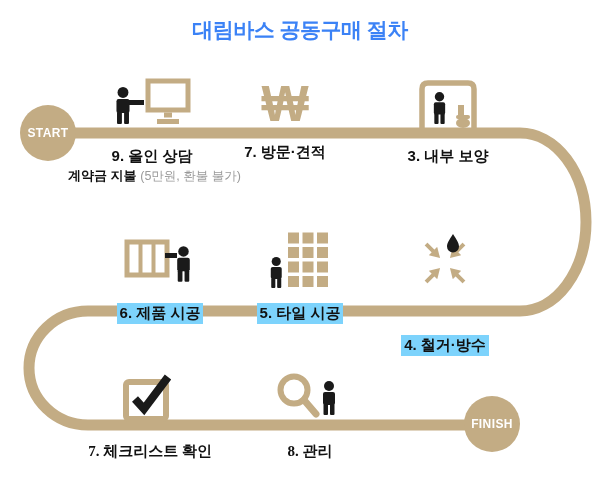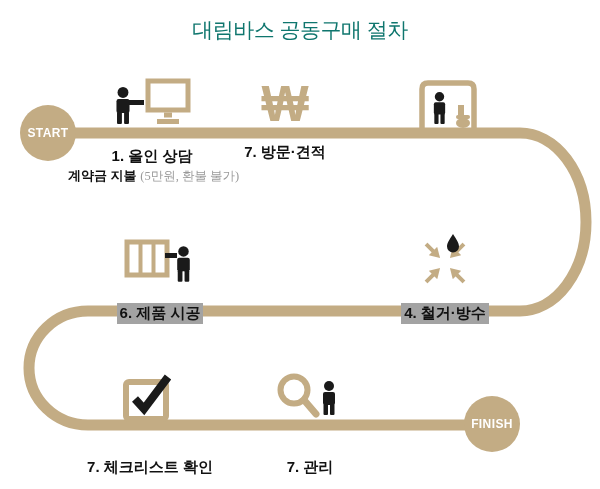--- a/index.html
+++ b/index.html
@@ -2,46 +2,46 @@
 <html><head>
 <meta charset="utf-8">
 <style>
   html,body { margin:0; padding:0; background:#fff; }
   .canvas {
     position:relative; width:600px; height:489px; background:#ffffff;
     font-family:"Liberation Sans", sans-serif; overflow:hidden;
   }
   .title {
     position:absolute; top:16px; left:0; right:0; text-align:center;
-    font-size:21px; font-weight:normal; color:#0f766e; letter-spacing:-0.5px;
+    font-size:21px; font-weight:bold; color:#3b82f6; letter-spacing:-0.5px;
     z-index:3;
   }
   svg.flow { position:absolute; left:0; top:0; z-index:0; }
   .badge {
     position:absolute; width:56px; height:56px; border-radius:50%;
     background:#c3ac84; color:#fff; display:flex; align-items:center; justify-content:center;
     font-size:12px; font-weight:bold; letter-spacing:0.4px; z-index:2;
   }
   .badge.start  { left:20px;  top:105px; }
   .badge.finish { left:464px; top:396px; }
   .step { position:absolute; display:flex; flex-direction:column; align-items:center; z-index:1; }
   .step .label {
     font-size:15px; font-weight:bold; color:#111; white-space:nowrap;
   }
   .row1 .label { margin-top:13px; }
-  .row2 .label { margin-top:11px; background:#a3a3a3; padding:1px 3px; }
-  .row3 .label { margin-top:32px; }
+  .row2 .label { margin-top:11px; background:#7dd3fc; padding:1px 3px; }
+  .row3 .label { margin-top:16px;font-family:Liberation Serif, serif; }
   .won {
     font-size:50px; line-height:52px; height:52px; font-weight:bold; color:#c3ac84;
   }
   .note {
     position:absolute; left:68px; top:167px; z-index:1;
     font-size:13px; line-height:18px; font-weight:bold; color:#111;
   }
-  .note .detail { color:#9a9a9a; font-weight:normal; font-size:12.5px;font-family:Liberation Serif, serif; }
+  .note .detail { color:#9a9a9a; font-weight:normal; font-size:12.5px; }
 </style>
 </head>
 <body>
 
 <div class="canvas">
 
   <div class="title">대림바스 공동구매 절차</div>
 
   <svg class="flow" width="600" height="489" viewBox="0 0 600 489">
     <defs>
@@ -65,59 +65,82 @@
   <div class="step row1" style="left:92px; top:78px; width:120px;">
     <div>
       <svg width="80" height="52" viewBox="0 0 80 52">
         <use href="#person" x="0" y="9" width="22" height="37" fill="#1a1a1a"></use>
         <rect x="15" y="22" width="17" height="5" fill="#1a1a1a"></rect>
         <rect x="36" y="3" width="40" height="29" fill="#fff" stroke="#c3ac84" stroke-width="5"></rect>
         <rect x="52" y="34.5" width="8" height="5" fill="#c3ac84"></rect>
         <rect x="45" y="41" width="22" height="5" fill="#c3ac84"></rect>
       </svg>
     </div>
-    <div class="label">1. 올인 상담</div>
+    <div class="label">9. 올인 상담</div>
   </div>
 
   <div class="step row1" style="left:225px; top:78px; width:120px;">
     <div class="won">₩</div>
     <div class="label">7. 방문·견적</div>
   </div>
 
   <div class="step row1" style="left:388px; top:78px; width:120px;">
     <div>
       <svg width="64" height="52" viewBox="0 0 64 52">
         <path d="M6 52 V11 Q6 5 12 5 H52 Q58 5 58 11 V52" fill="none" stroke="#c3ac84" stroke-width="5.5"></path>
         <use href="#person" x="14" y="14" width="19" height="32" fill="#1a1a1a"></use>
         <rect x="42" y="27" width="6" height="11" fill="#c3ac84"></rect>
         <rect x="40" y="37" width="14" height="4" rx="2" fill="#c3ac84"></rect>
         <ellipse cx="47" cy="45" rx="7" ry="5" fill="#c3ac84"></ellipse>
       </svg>
     </div>
+    <div class="label">3. 내부 보양</div>
   </div>
 
   <div class="note">
     <div><span>계약금 지불 </span><span class="detail">(5만원, 환불 불가)</span></div>
   </div>
 
   <div class="step row2" style="left:100px; top:232px; width:120px;">
     <div>
       <svg width="72" height="56" viewBox="0 0 72 56">
         <rect x="3" y="10" width="40" height="33" fill="#fff" stroke="#c3ac84" stroke-width="5"></rect>
         <line x1="16.5" y1="10" x2="16.5" y2="43" stroke="#c3ac84" stroke-width="4"></line>
         <line x1="29.5" y1="10" x2="29.5" y2="43" stroke="#c3ac84" stroke-width="4"></line>
         <use href="#person" x="49" y="14" width="21" height="36" fill="#1a1a1a"></use>
         <rect x="41" y="21" width="12" height="5" fill="#1a1a1a"></rect>
       </svg>
     </div>
     <div class="label">6. 제품 시공</div>
   </div>
 
+  <div class="step row2" style="left:240px; top:232px; width:120px;">
+    <div>
+      <svg width="66" height="56" viewBox="0 0 66 56">
+        <g fill="#c3ac84">
+          <rect x="21" y="0.5" width="11" height="11"></rect>
+            <rect x="35.5" y="0.5" width="11" height="11"></rect>
+            <rect x="50" y="0.5" width="11" height="11"></rect>
+          <rect x="21" y="15" width="11" height="11"></rect>
+            <rect x="35.5" y="15" width="11" height="11"></rect>
+            <rect x="50" y="15" width="11" height="11"></rect>
+          <rect x="21" y="29.5" width="11" height="11"></rect>
+            <rect x="35.5" y="29.5" width="11" height="11"></rect>
+            <rect x="50" y="29.5" width="11" height="11"></rect>
+          <rect x="21" y="44" width="11" height="11"></rect>
+            <rect x="35.5" y="44" width="11" height="11"></rect>
+            <rect x="50" y="44" width="11" height="11"></rect>
+        </g>
+        <use href="#person" x="0" y="25" width="18.5" height="31" fill="#1a1a1a"></use>
+      </svg>
+    </div>
+    <div class="label">5. 타일 시공</div>
+  </div>
 
-  <div class="step row2" style="left:385px; top:232px; width:120px;">
+  <div class="step row2" style="left:385px; top:232px; width:120px;gap:32px;">
     <div>
       <svg width="62" height="56" viewBox="0 0 62 56">
         <g fill="#c3ac84">
           <g transform="translate(31,31) rotate(45)">
               <use href="#arr" x="-27" y="-6" width="20" height="12" fill="#c3ac84"></use>
             </g>
           <g transform="translate(31,31) rotate(135)">
               <use href="#arr" x="-27" y="-6" width="20" height="12" fill="#c3ac84"></use>
             </g>
           <g transform="translate(31,31) rotate(225)">
@@ -144,16 +167,16 @@
   </div>
 
   <div class="step row3" style="left:250px; top:370px; width:120px;">
     <div>
       <svg width="74" height="52" viewBox="0 0 74 52">
         <circle cx="21" cy="20" r="13.5" fill="none" stroke="#c3ac84" stroke-width="6"></circle>
         <line x1="31" y1="30" x2="43" y2="44" stroke="#c3ac84" stroke-width="7" stroke-linecap="round"></line>
         <use href="#person" x="46" y="11" width="20" height="34" fill="#1a1a1a"></use>
       </svg>
     </div>
-    <div class="label">7. 관리</div>
+    <div class="label">8. 관리</div>
   </div>
 
 </div>
 
 </body></html>

